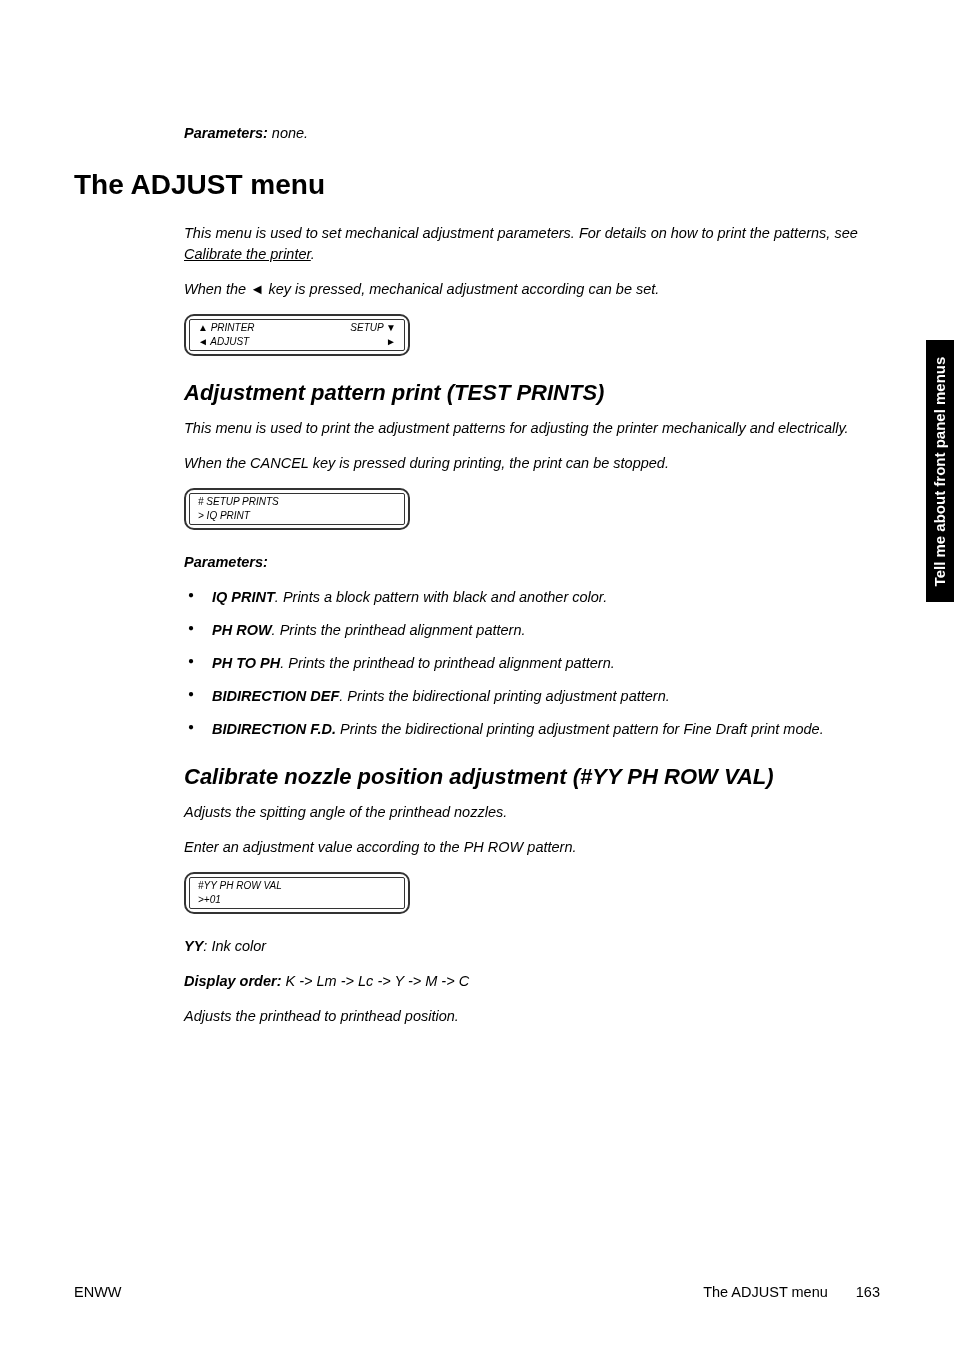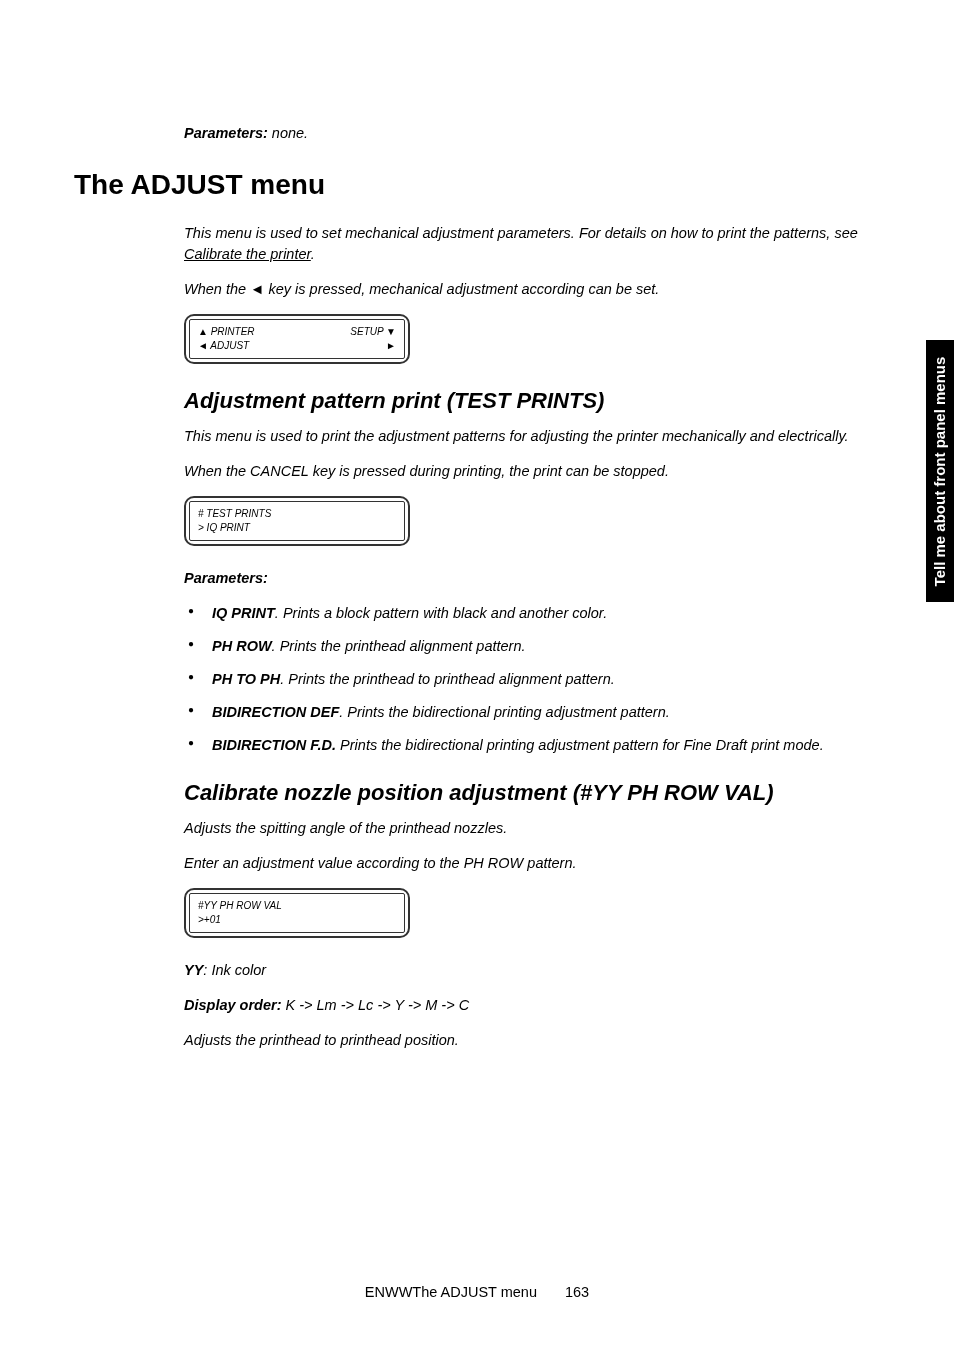--- a/index.html
+++ b/index.html
@@ -33,21 +33,21 @@
     margin: 0 0 22px 0;
   }
   .body-text {
     font-size: 14.5px;
     line-height: 1.45;
     margin: 0 0 14px 0;
   }
   .link { text-decoration: underline; }
   .lcd {
     width: 226px;
-    height: 50px;
+    height: 42px;
     border: 2px solid #333;
     border-radius: 10px;
     padding: 3px;
     margin: 6px 0 22px 0;
   }
   .lcd-inner {
     width: 100%;
     height: 100%;
     border: 1px solid #333;
     border-radius: 2px;
@@ -106,21 +106,21 @@
     transform: rotate(-90deg);
     white-space: nowrap;
   }
   
   .footer {
     position: absolute;
     bottom: 52px;
     left: 74px;
     right: 74px;
     display: flex;
-    justify-content: center;
+    justify-content: space-between;
     font-size: 14.5px;
   }
   .footer-right {
     display: flex;
     gap: 28px;
   }
 </style>
 </head>
 <body>
 
@@ -155,21 +155,21 @@
       </div>
     </div>
 
     <h2 class="sub-heading">Adjustment pattern print (TEST PRINTS)</h2>
     <p class="body-text">This menu is used to print the adjustment patterns for adjusting the printer mechanically and electrically.</p>
     <p class="body-text">When the CANCEL key is pressed during printing, the print can be stopped.</p>
 
     <div class="lcd">
       <div class="lcd-inner">
         <div class="lcd-row">
-          <span># TEST PRINTS</span>
+          <span># SETUP PRINTS</span>
         </div>
         <div class="lcd-row">
           <span>&gt; IQ PRINT</span>
         </div>
       </div>
     </div>
 
     <p class="body-text">
       <span class="bold">Parameters:</span>
     </p>

